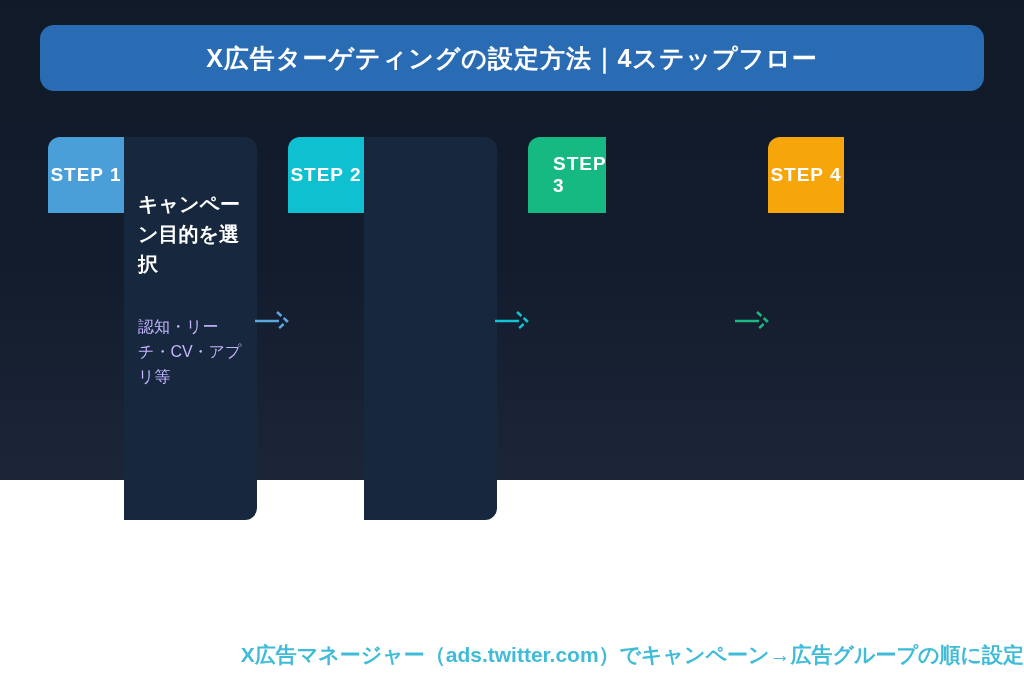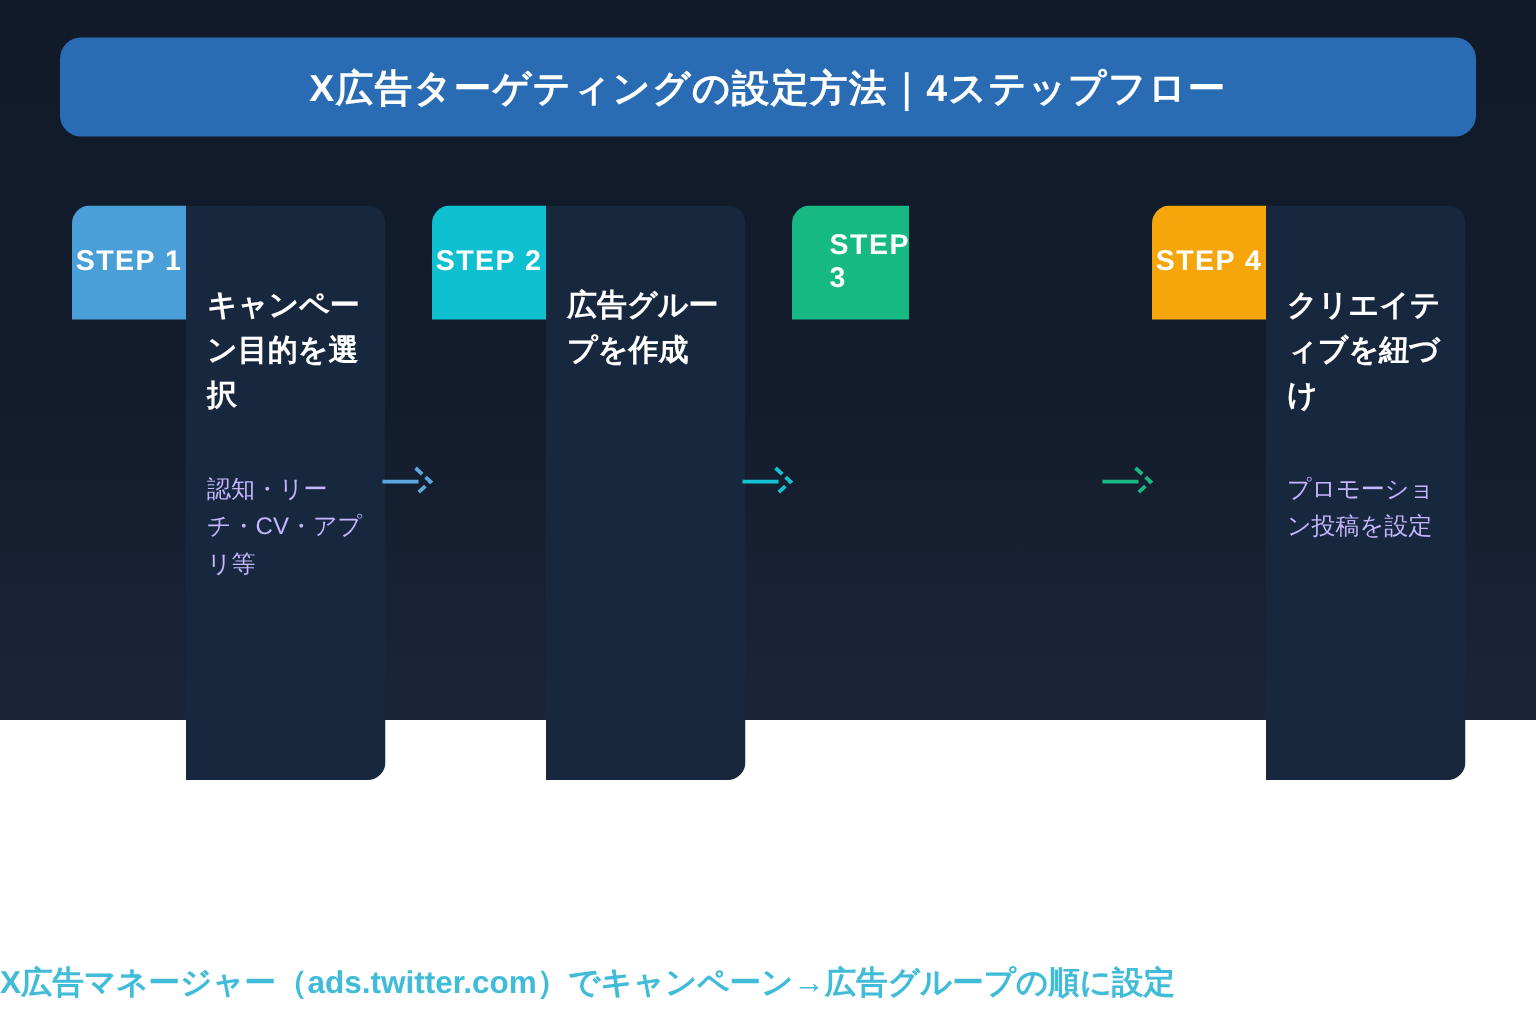--- a/index.html
+++ b/index.html
@@ -75,21 +75,21 @@
     width: 36px; height: 28px;
   }
   .arrow-1 { left: 254px; }
   .arrow-2 { left: 494px; }
   .arrow-3 { left: 734px; }
   .arrow svg { display: block; }
   .footer {
     position: absolute;
     left: 0; top: 641px;
     width: 1024px;
-    text-align: left;
+    text-align: right;
     color: #41bcd8;
     font-size: 21px;
     font-weight: bold;
   }
 </style>
 </head>
 <body>
 
 <div class="canvas">
 
@@ -101,34 +101,29 @@
       <div class="card-header" style="background-color: rgb(74, 159, 217);">STEP 1</div>
       <div class="card-body">
         <div class="card-title">キャンペーン目的を選択</div>
         <div class="card-desc">認知・リーチ・CV・アプリ等</div>
       </div>
     </div>
 
     <div class="card">
       <div class="card-header" style="background-color: rgb(15, 192, 208);">STEP 2</div>
       <div class="card-body">
-        <div class="card-title">広告グループを作成</div>
       </div>
     </div>
 
     <div class="card">
       <div class="card-header" style="background-color: rgb(22, 185, 129); padding-left: 25px;">STEP 3</div>
     </div>
 
     <div class="card">
       <div class="card-header" style="background-color: rgb(246, 165, 11);">STEP 4</div>
-      <div class="card-body">
-        <div class="card-title">クリエイティブを紐づけ</div>
-        <div class="card-desc">プロモーション投稿を設定</div>
-      </div>
     </div>
 
   </div>
 
   <div class="arrow arrow-1" style="color: rgb(91, 168, 224);">
     <svg width="36" height="28" viewBox="0 0 36 28">
       <line x1="1" y1="14" x2="25" y2="14" stroke="currentColor" stroke-width="2.5"></line>
       <polyline points="23,5 33,14 23,23" fill="none" stroke="currentColor" stroke-width="2.5" stroke-dasharray="6 3"></polyline>
     </svg>
   </div>

